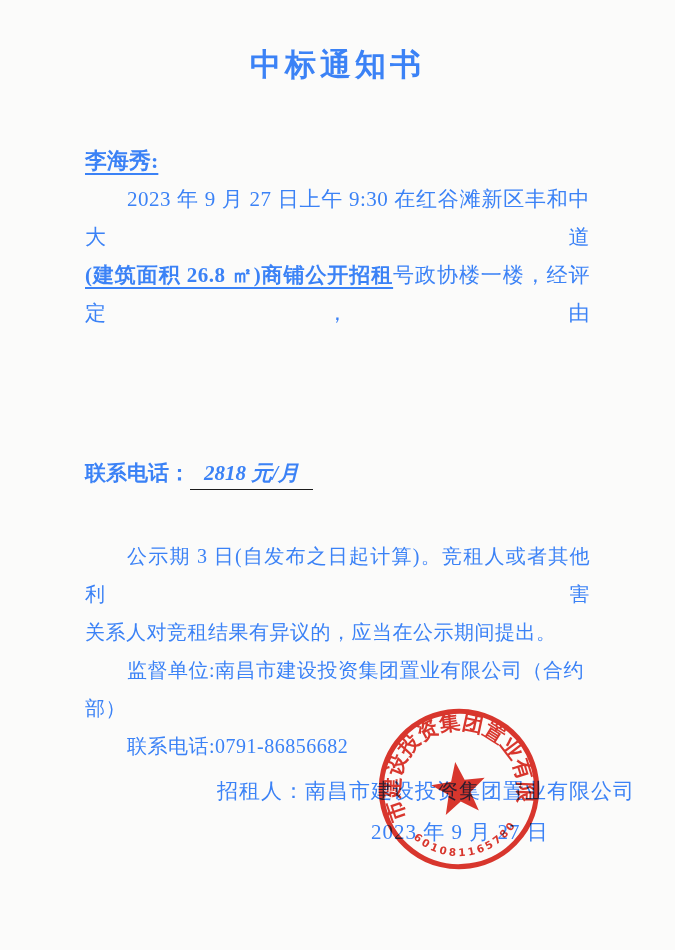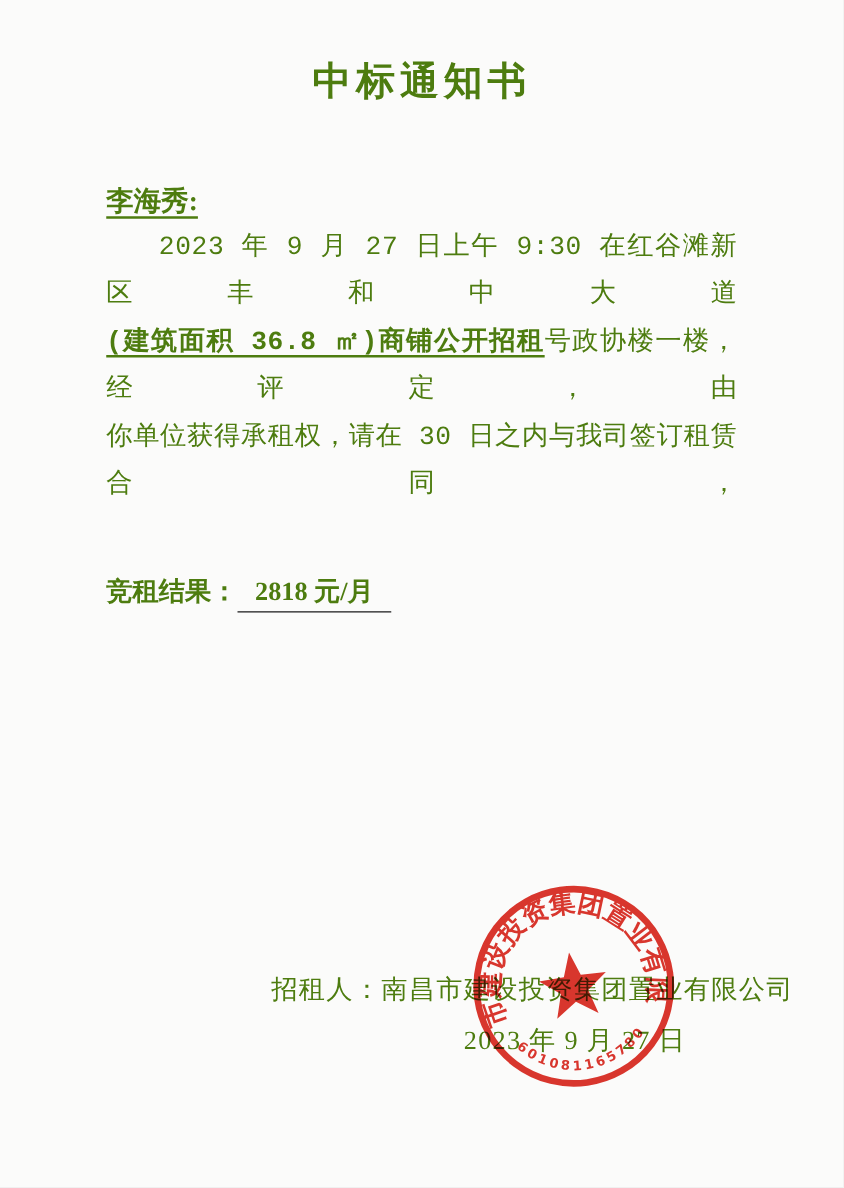--- a/index.html
+++ b/index.html
@@ -1,55 +1,56 @@
 <!DOCTYPE html>
 <html><head>
 <meta charset="utf-8">
 <style>
   * { margin:0; padding:0; box-sizing:border-box; }
   html,body { background:#e8e8e8; }
   .page {
     position:relative; width:675px; height:950px;
     background:#fbfbfa; overflow:hidden;
     font-family:"Liberation Serif","DejaVu Serif",serif;
-    color:#4d7c0f;
+    color:#3b82f6;
   }
   .title {
     position:absolute; top:44px; left:0; right:0;
     text-align:center; font-size:31px; font-weight:bold;
     letter-spacing:4px;
   }
   .addressee {
     position:absolute; top:146px; left:85px;
     font-size:22px; font-weight:bold;
   }
   .u {
     text-decoration:underline;
     text-underline-offset:5px;
     text-decoration-thickness:1.5px;
   }
-  .para { position:absolute; left:85px; width:505px; font-size:21px; line-height:38px; letter-spacing:.5px;font-family:Liberation Mono, monospace; }
+  .para { position:absolute; left:85px; width:505px; font-size:21px; line-height:38px; letter-spacing:.5px; }
   .para1 { top:180px; }
   .para2 { top:537px; font-size:20px; }
   .indent { text-indent:42px; }
   .j { text-align:justify; text-align-last:justify; }
   .em {
     font-weight:bold;
     text-decoration:underline;
     text-underline-offset:5px;
     text-decoration-thickness:1.5px;
   }
   .result {
     position:absolute; top:459px; left:85px;
     font-size:21px; font-weight:bold;
   }
   .result-value {
     display:inline-block;
     padding:0 14px 2px 14px;
     border-bottom:1.6px solid #1b1b1b;
+    font-style:italic;
   }
   .sig-lessor {
     position:absolute; top:777px; left:217px;
     font-size:21px; letter-spacing:1px;
   }
   .sig-date {
     position:absolute; top:818px; left:371px;
     font-size:21px; letter-spacing:1px;
   }
   .stamp {
@@ -68,28 +69,33 @@
 <div class="page">
 
   <h1 class="title">中标通知书</h1>
 
   <div class="addressee">
     <span class="u">李海秀:</span>
   </div>
 
   <div class="para para1">
     <div class="indent j">2023 年 9 月 27 日上午 9:30 在红谷滩新区丰和中大道</div>
-    <div class="j"><span class="em">(建筑面积 36.8 ㎡)商铺公开招租</span><span>号政协楼一楼，经评定，由</span></div>
-    <div class="j">你单位获得承租权，请在 30 日之内与我司签订租赁合同，</div>
+    <div class="j"><span class="em">(建筑面积 26.8 ㎡)商铺公开招租</span><span>号政协楼一楼，经评定，由</span></div>
   </div>
 
   <div class="result">
-    <span>竞租结果：</span><span class="result-value">2818 元/月</span>
+    <span>联系电话：</span><span class="result-value">2818 元/月</span>
   </div>
 
+  <div class="para para2">
+    <div class="indent j">公示期 3 日(自发布之日起计算)。竞租人或者其他利害</div>
+    <div>关系人对竞租结果有异议的，应当在公示期间提出。</div>
+    <div class="indent">监督单位:南昌市建设投资集团置业有限公司（合约部）</div>
+    <div class="indent">联系电话:0791-86856682</div>
+  </div>
 
   <div class="sig-lessor">招租人：南昌市建设投资集团置业有限公司</div>
   <div class="sig-date">2023 年 9 月 27 日</div>
 
   <svg class="stamp" viewBox="0 0 200 200" xmlns="http://www.w3.org/2000/svg">
     <defs>
       <path id="sealTopArc" d="M 46.4 119.5 A 57 57 0 1 1 153.6 119.5" fill="none"></path>
       <path id="sealBottomArc" d="M 51 141.1 A 64 64 0 0 0 149 141.1" fill="none"></path>
     </defs>
     <g transform="rotate(-8 100 100)">

